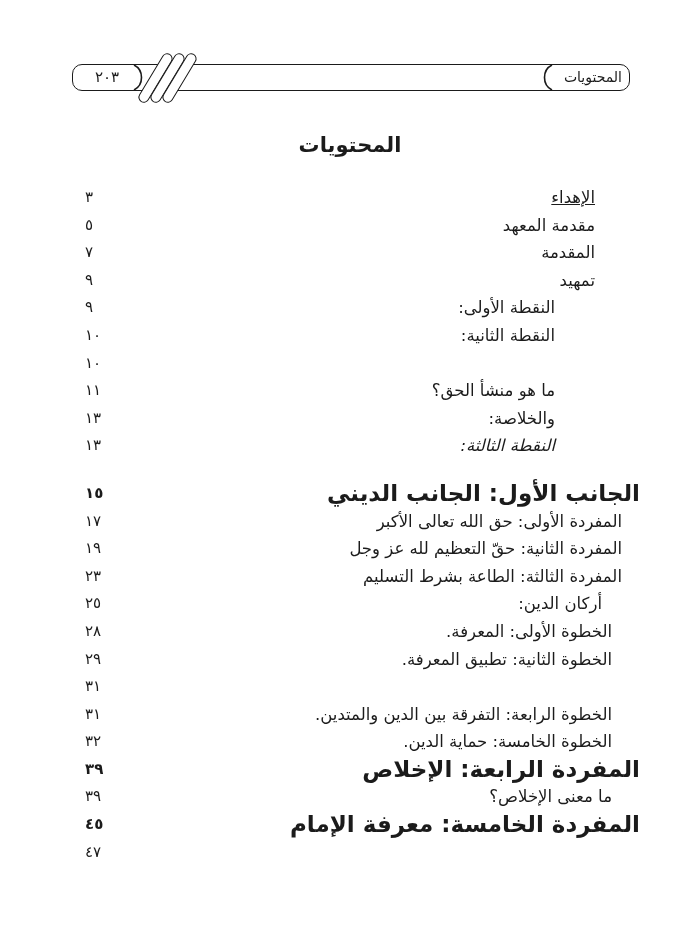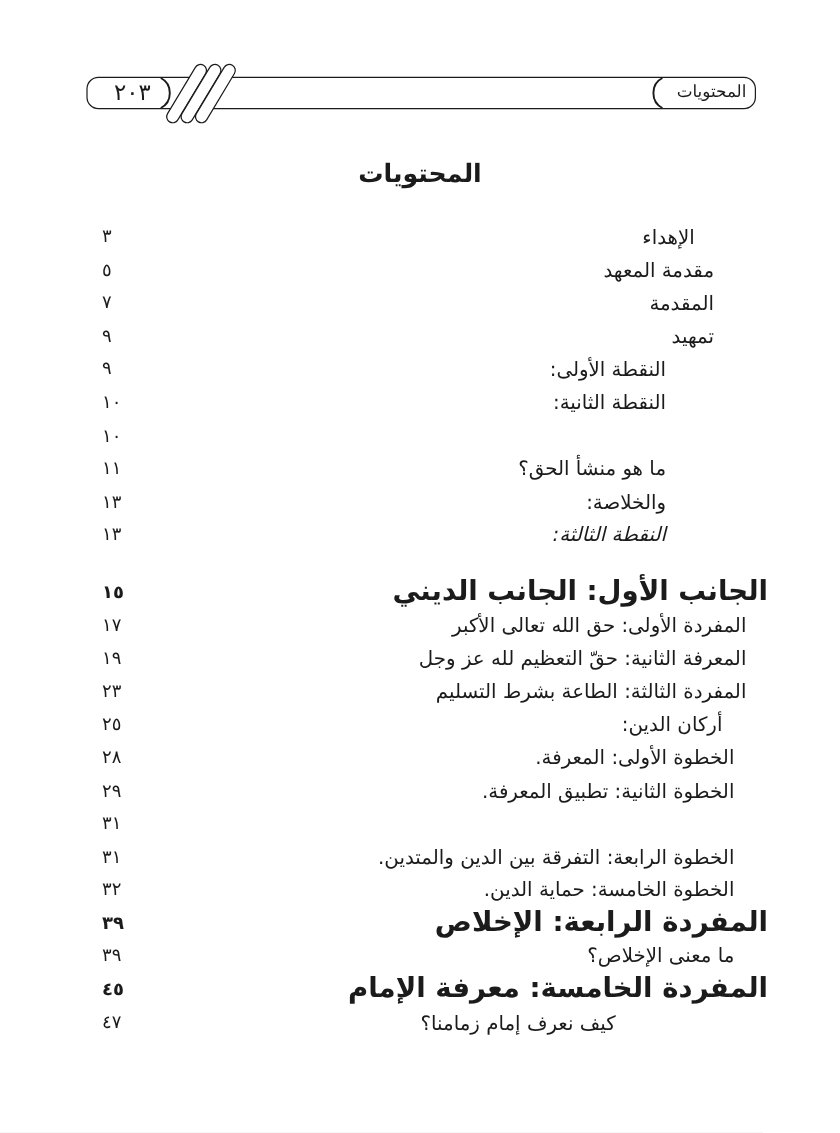--- a/index.html
+++ b/index.html
@@ -17,21 +17,21 @@
     position:absolute;left:72px;top:64px;width:556px;height:25px;
     border:1.6px solid #1b1b1b;border-radius:10px;
     background:#fff;z-index:1;
   }
   #band-title{
     position:absolute;right:7px;top:0;height:25px;line-height:24px;
     font-size:14px;
   }
   #band-page-number{
     position:absolute;left:22px;top:0;height:25px;line-height:24px;
-    font-size:19px;letter-spacing:2px;
+    font-size:15px;letter-spacing:2px;
   }
   .band-arc{position:absolute;top:-1px;z-index:2;}
   #arc-right{right:76px;}
   #arc-left{left:60px;}
   
   .slash{
     position:absolute;width:9px;height:54px;top:50px;
     background:#fff;border:1.7px solid #1b1b1b;border-radius:7px;
     transform:rotate(31deg);z-index:3;
   }
@@ -78,21 +78,21 @@
     </svg>
   </div>
   <div class="slash" id="slash-1"></div>
   <div class="slash" id="slash-2"></div>
   <div class="slash" id="slash-3"></div>
 
   <div id="page-title">المحتويات</div>
 
   <div id="toc">
       <div class="row">
-        <span class="lbl" style="right: 61px;">الإهداء</span>
+        <span class="lbl" style="right: 45px; text-decoration: underline;">الإهداء</span>
         <span class="num">٣</span>
       </div>
       <div class="row">
         <span class="lbl" style="right: 45px;">مقدمة المعهد</span>
         <span class="num">٥</span>
       </div>
       <div class="row">
         <span class="lbl" style="right: 45px;">المقدمة</span>
         <span class="num">٧</span>
       </div>
@@ -125,21 +125,21 @@
       </div>
       <div class="row bold gap">
         <span class="lbl" style="right: 0px;">الجانب الأول: الجانب الديني</span>
         <span class="num">١٥</span>
       </div>
       <div class="row">
         <span class="lbl" style="right: 18px; text-align: center;">المفردة الأولى: حق الله تعالى الأكبر</span>
         <span class="num">١٧</span>
       </div>
       <div class="row">
-        <span class="lbl" style="right: 18px;">المعرفة الثانية: حقّ التعظيم لله عز وجل</span>
+        <span class="lbl" style="right: 18px;">المفردة الثانية: حقّ التعظيم لله عز وجل</span>
         <span class="num">١٩</span>
       </div>
       <div class="row">
         <span class="lbl" style="right: 18px;">المفردة الثالثة: الطاعة بشرط التسليم</span>
         <span class="num">٢٣</span>
       </div>
       <div class="row">
         <span class="lbl" style="right: 38px;">أركان الدين:</span>
         <span class="num">٢٥</span>
       </div>
@@ -168,18 +168,17 @@
       </div>
       <div class="row">
         <span class="lbl" style="right: 28px;">ما معنى الإخلاص؟</span>
         <span class="num">٣٩</span>
       </div>
       <div class="row bold">
         <span class="lbl" style="right: 0px;">المفردة الخامسة: معرفة الإمام</span>
         <span class="num">٤٥</span>
       </div>
       <div class="row">
-        <span class="lbl" style="right: 127px;">كيف نعرف إمام زمامنا؟</span>
         <span class="num">٤٧</span>
       </div>
     </div>
 
 </div>
 
 </body></html>

